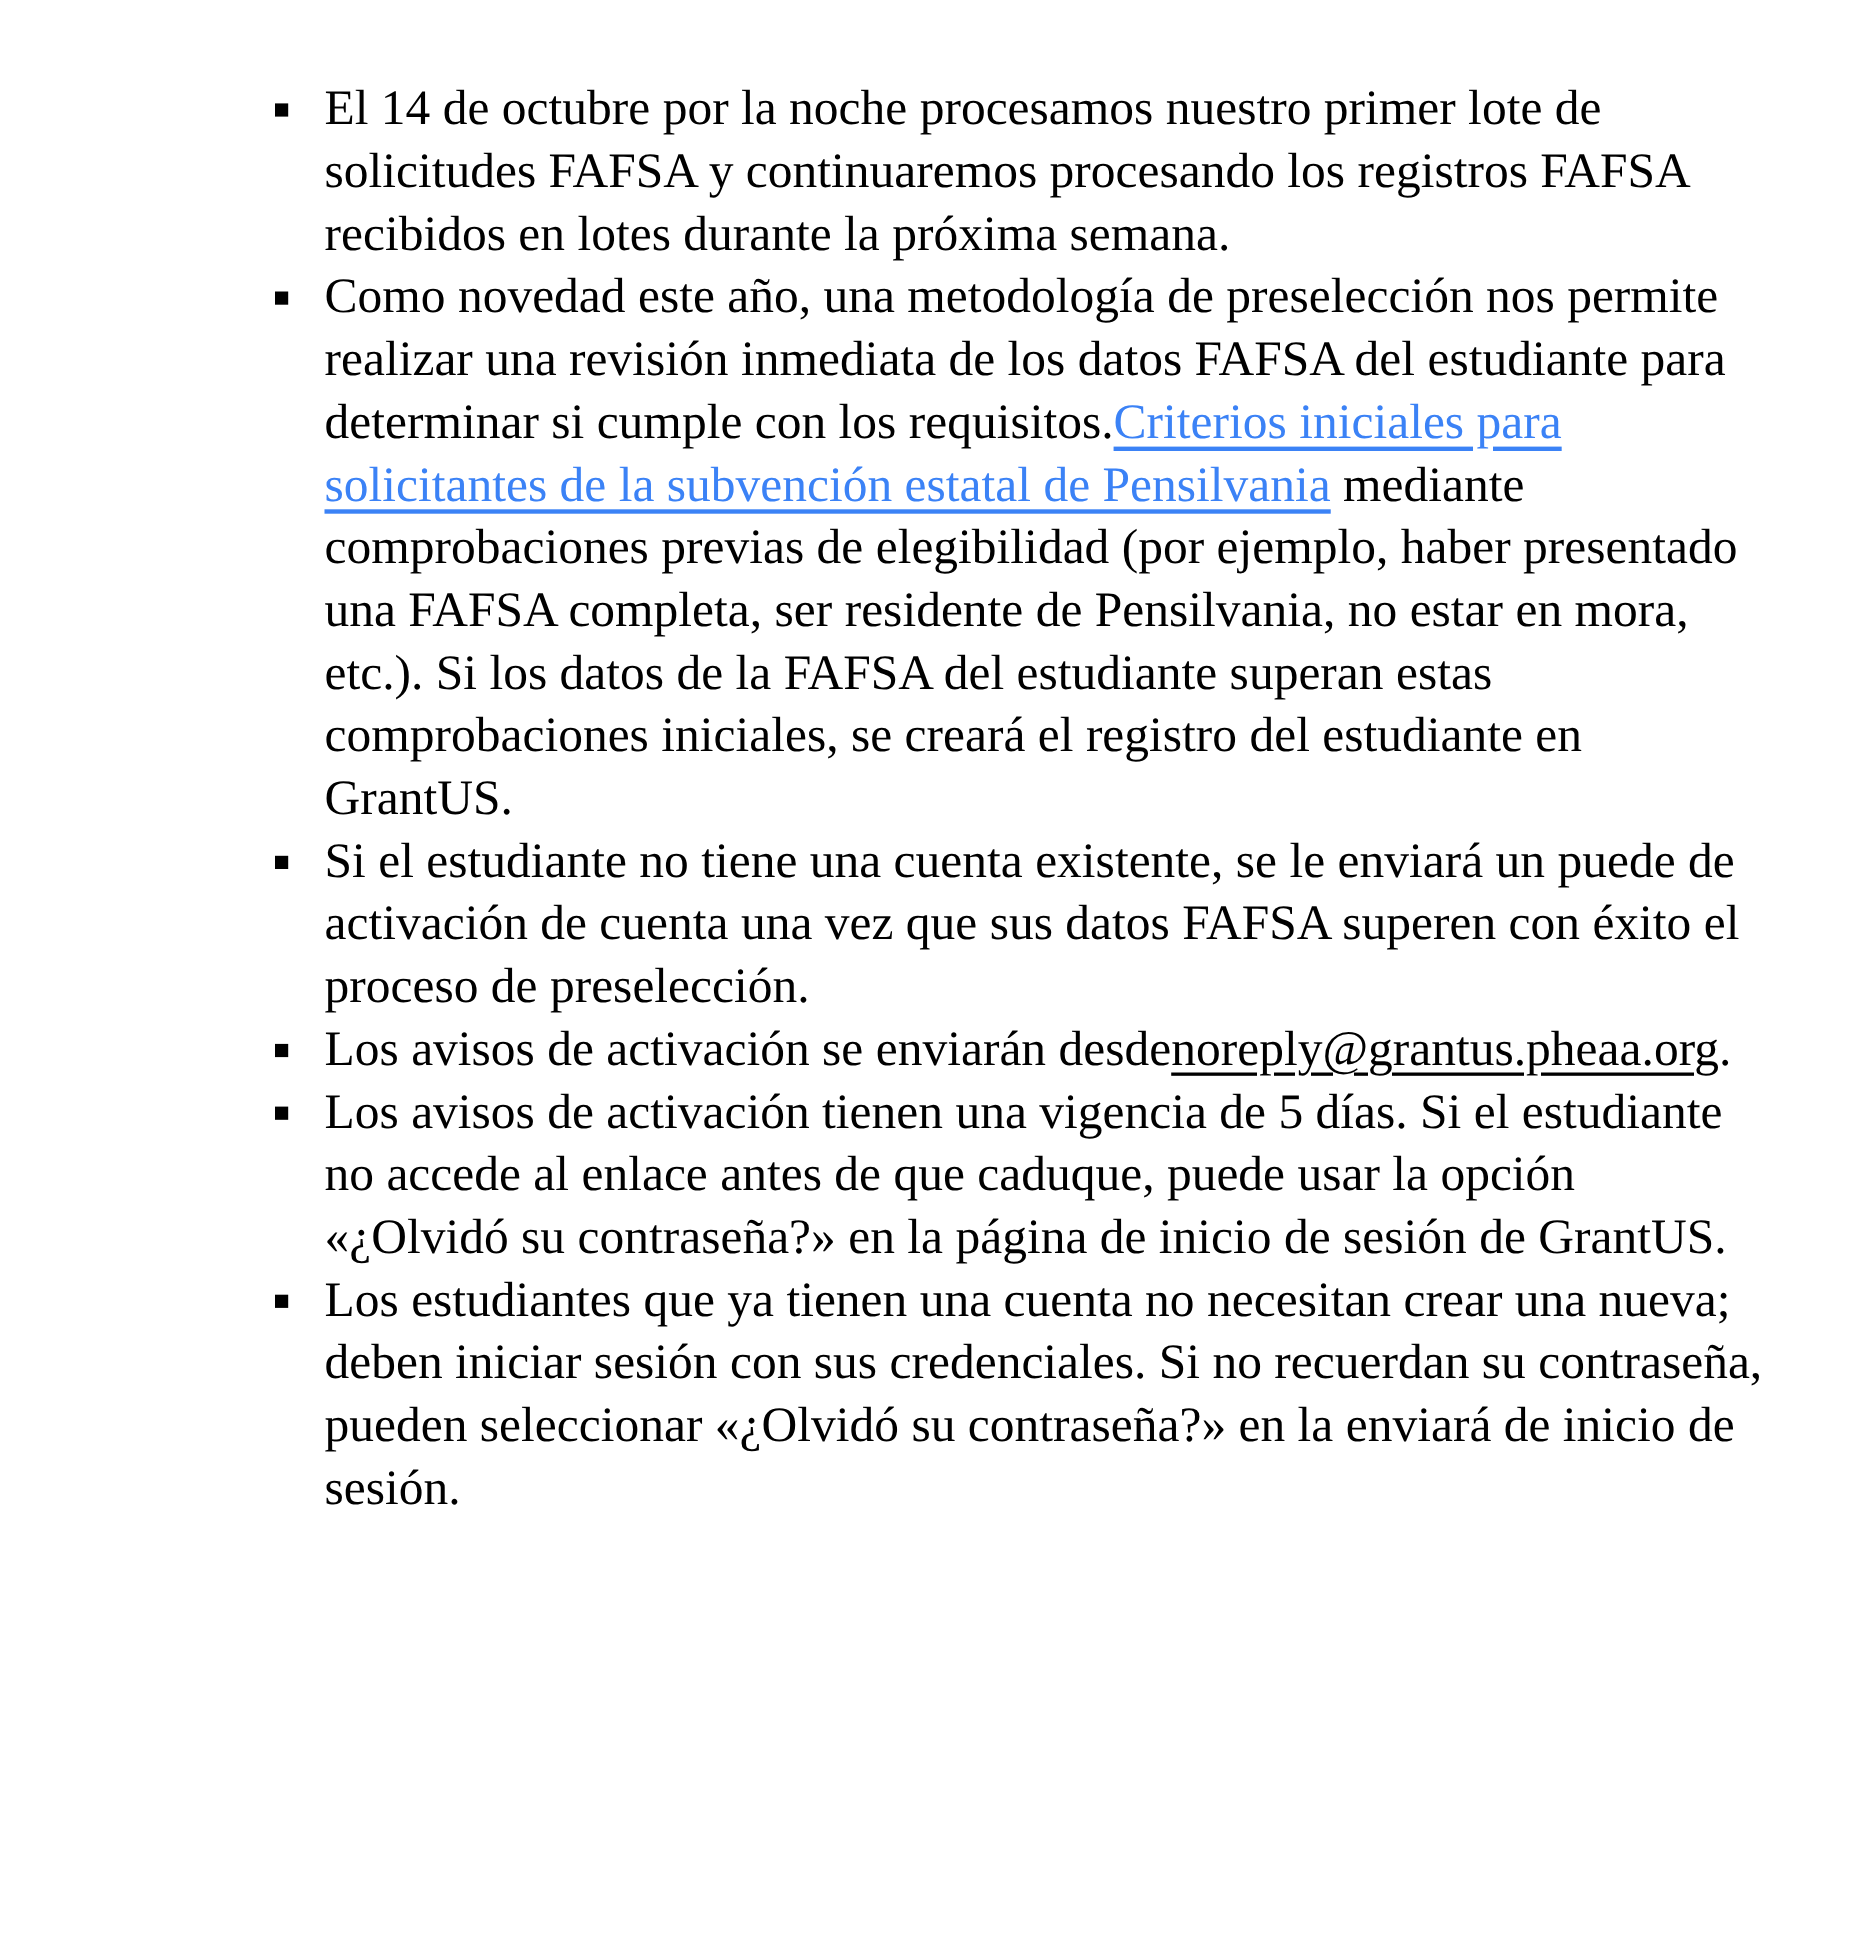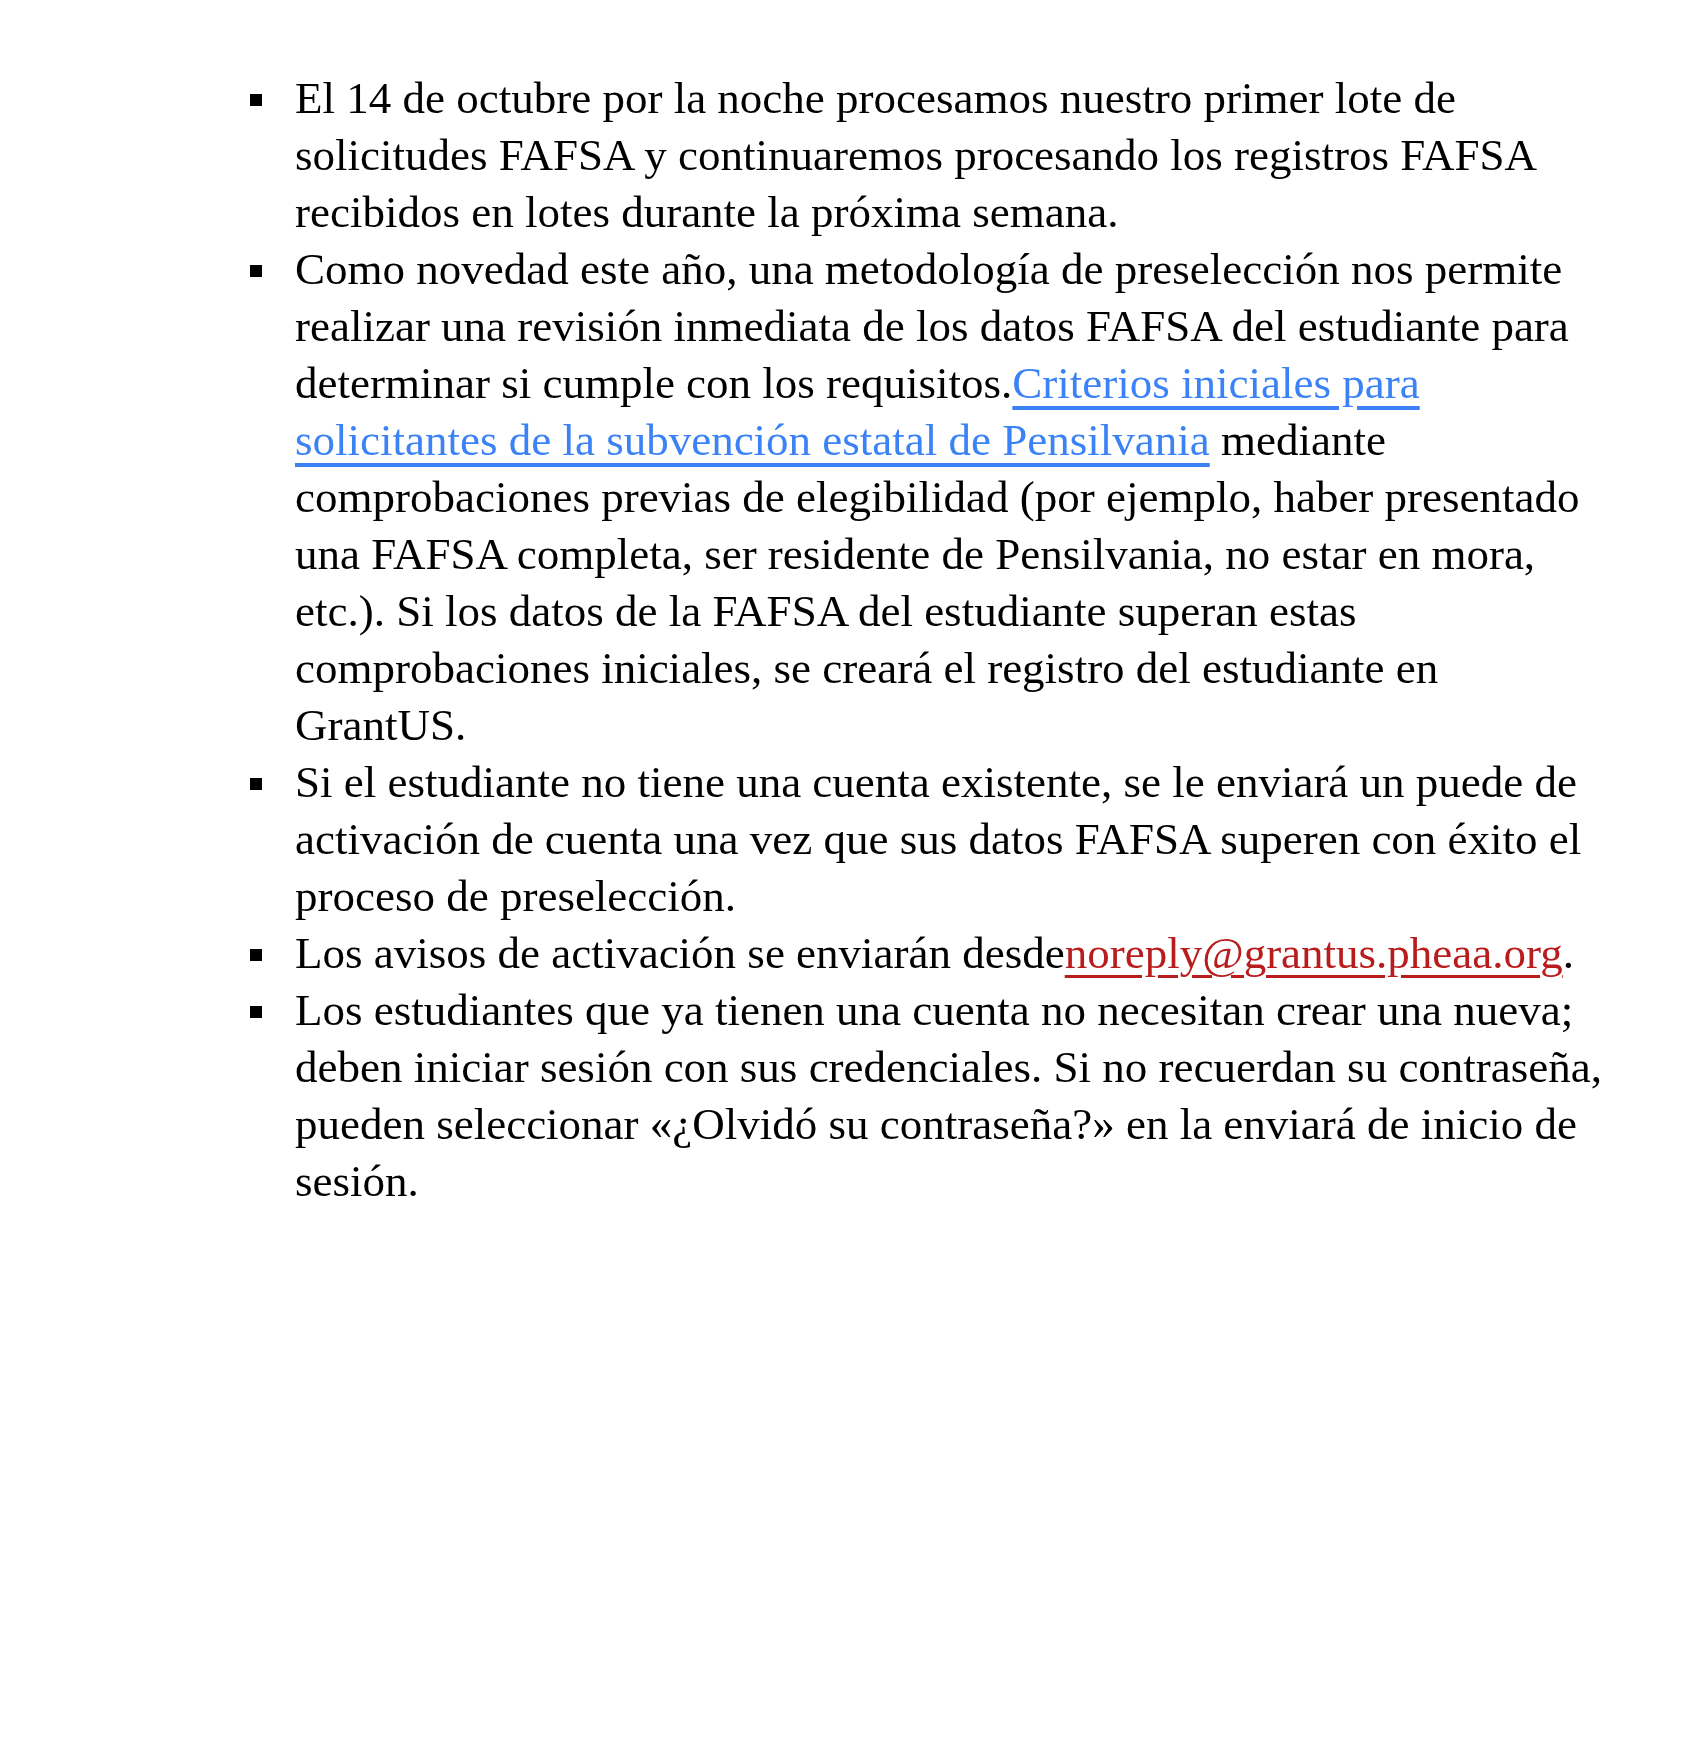--- a/index.html
+++ b/index.html
@@ -60,16 +60,17 @@
   }
 </style>
 </head>
 <body>
 
 <div class="page">
   <ul class="bullets">
       <li><span>El 14 de octubre por la noche procesamos nuestro primer lote de solicitudes FAFSA y continuaremos procesando los registros FAFSA recibidos en lotes durante la próxima semana.</span></li>
       <li><span>Como novedad este año, una metodología de preselección nos permite realizar una revisión inmediata de los datos FAFSA del estudiante para determinar si cumple con los requisitos.</span><a class="link-dark" href="#">Criterios iniciales para solicitantes de la subvención estatal de Pensilvania</a><span> mediante comprobaciones previas de elegibilidad (por ejemplo, haber presentado una FAFSA completa, ser residente de Pensilvania, no estar en mora, etc.). Si los datos de la FAFSA del estudiante superan estas comprobaciones iniciales, se creará el registro del estudiante en GrantUS.</span></li>
       <li><span>Si el estudiante no tiene una cuenta existente, se le enviará un puede de activación de cuenta una vez que sus datos FAFSA superen con éxito el proceso de preselección.</span></li>
-      <li><span>Los avisos de activación se enviarán desde</span><a class="link-blue" href="#" style="color: #b91c1c;">noreply@grantus.pheaa.org</a><span>.</span></li>
+      <li><span>Los avisos de activación se enviarán desde</span><a class="link-blue" href="#" style="color: #000000;">noreply@grantus.pheaa.org</a><span>.</span></li>
+      <li><span>Los avisos de activación tienen una vigencia de 5 días. Si el estudiante no accede al enlace antes de que caduque, puede usar la opción «¿Olvidó su contraseña?» en la página de inicio de sesión de GrantUS.</span></li>
       <li><span>Los estudiantes que ya tienen una cuenta no necesitan crear una nueva; deben iniciar sesión con sus credenciales. Si no recuerdan su contraseña, pueden seleccionar «¿Olvidó su contraseña?» en la enviará de inicio de sesión.</span></li>
     </ul>
 </div>
 
 </body></html>

